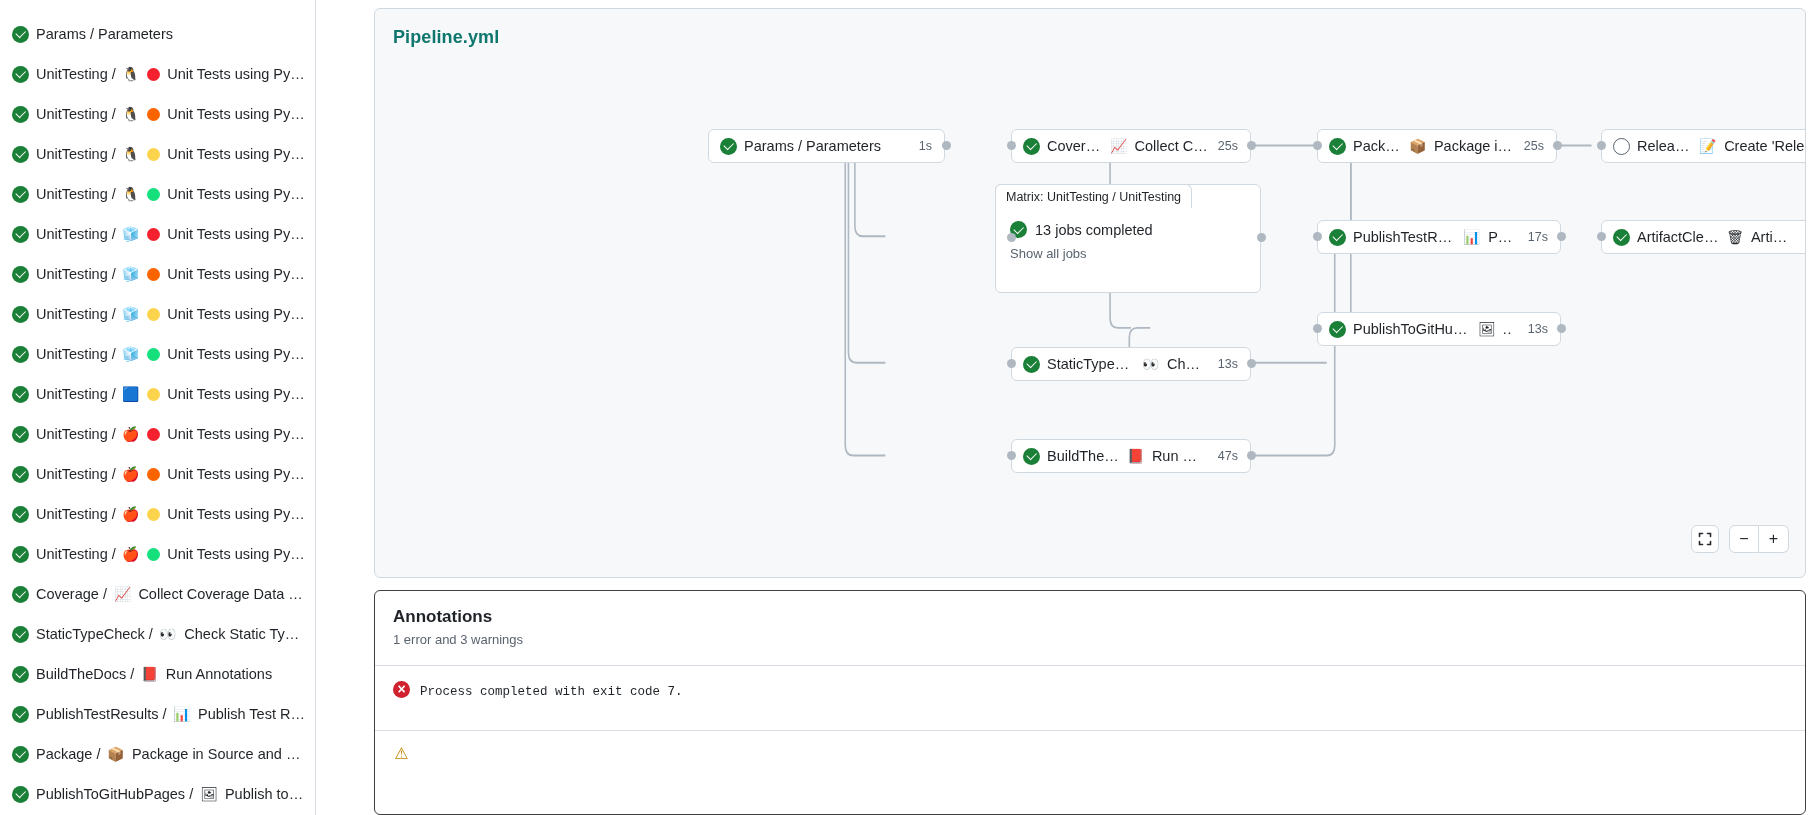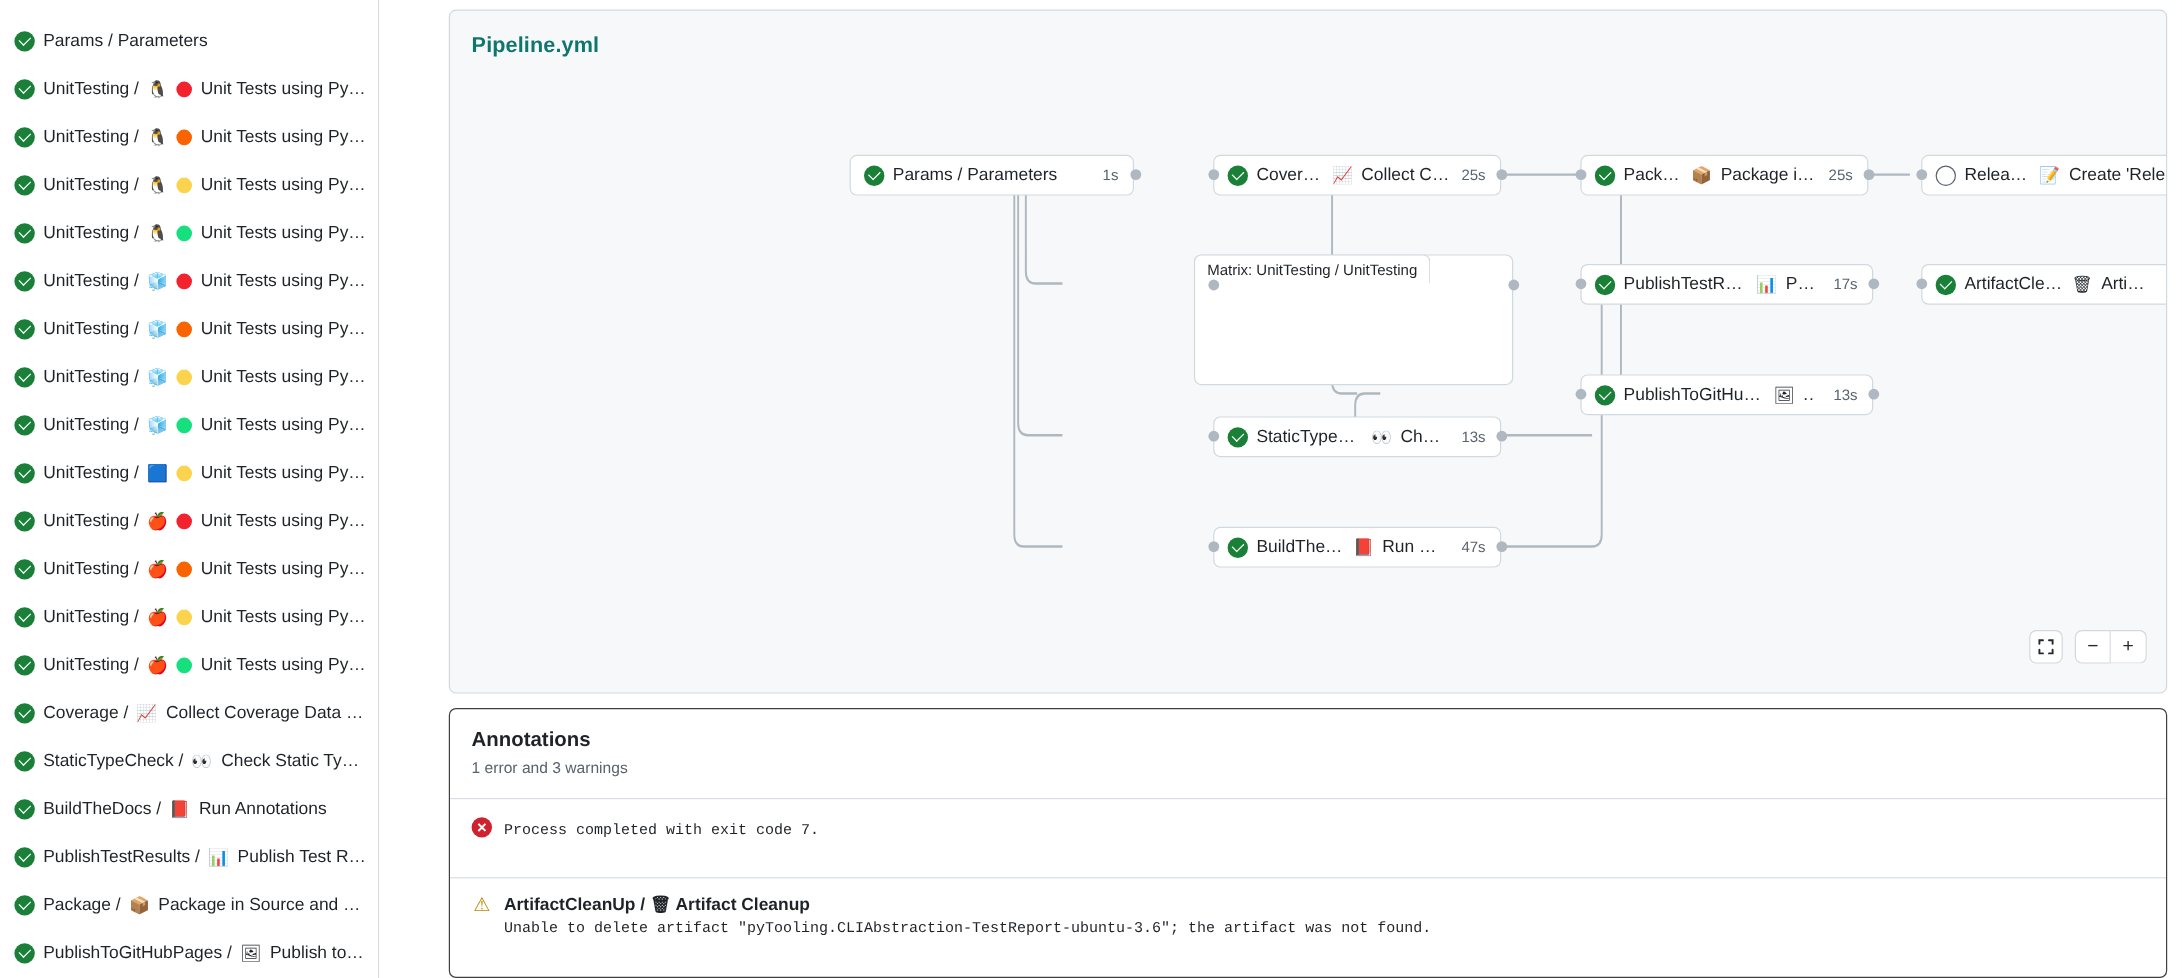--- a/index.html
+++ b/index.html
@@ -118,21 +118,20 @@
     background: #afb8c1;
     z-index: 4;
   }
 
   .matrix-group {
     position: absolute;
     background: #ffffff;
     border: 1px solid #d1d9e0;
     border-radius: 6px;
     z-index: 2;
-    margin-top: 28px;
   }
   .matrix-tab {
     position: absolute;
     top: -1px; left: -1px;
     background: #ffffff;
     border: 1px solid #d1d9e0;
     border-bottom: none;
     border-radius: 6px 6px 0 0;
     padding: 5px 10px 4px 10px;
     font-size: 12.5px;
@@ -415,20 +414,27 @@
           <span class="st pending"></span>
           <span class="label">Release / </span>
           <span class="emoji">📝</span>
           <span class="label">Create 'Release P...</span>
         </div>
         <span class="port" style="left:1222px; top:132px;"></span>
         <span class="port" style="left:1474px; top:132px;"></span>
 
         <div class="matrix-group" style="left:620px; top:175px; width:266px; height:109px;">
           <div class="matrix-tab">Matrix: UnitTesting / UnitTesting</div>
+          <div class="matrix-body">
+            <div class="matrix-row">
+              <span class="st success"></span>
+              <span>13 jobs completed</span>
+            </div>
+            <div class="matrix-link">Show all jobs</div>
+          </div>
         </div>
         <span class="port" style="left:632px; top:224px;"></span>
         <span class="port" style="left:882px; top:224px;"></span>
 
         <div class="node" style="left:942px; top:211px; width:244px;">
           <span class="st success"></span>
           <span class="label">PublishTestResults / </span>
           <span class="emoji">📊</span>
           <span class="label">Pu...</span>
           <span style="flex:1"></span>
@@ -508,22 +514,18 @@
       </div>
       <div id="ann-list">
           <div class="ann-row">
             <div class="ann-ico"><span class="st failure"></span></div>
             <div class="ann-main">
               <div class="ann-msg">Process completed with exit code 7.</div>
             </div>
           </div>
           <div class="ann-row">
             <div class="ann-ico"><span class="st warning"></span></div>
-            <div class="ann-main">
-              <div class="ann-job"><span>ArtifactCleanUp / </span><span class="emoji">🗑</span><span> </span><span>Artifact Cleanup</span></div>
-              <div class="ann-msg">Unable to delete artifact "pyTooling.CLIAbstraction-TestReport-ubuntu-3.6"; the artifact was not found.</div>
-            </div>
           </div>
         </div>
     </div>
 
   </section>
 </div>
 
 </body></html>

